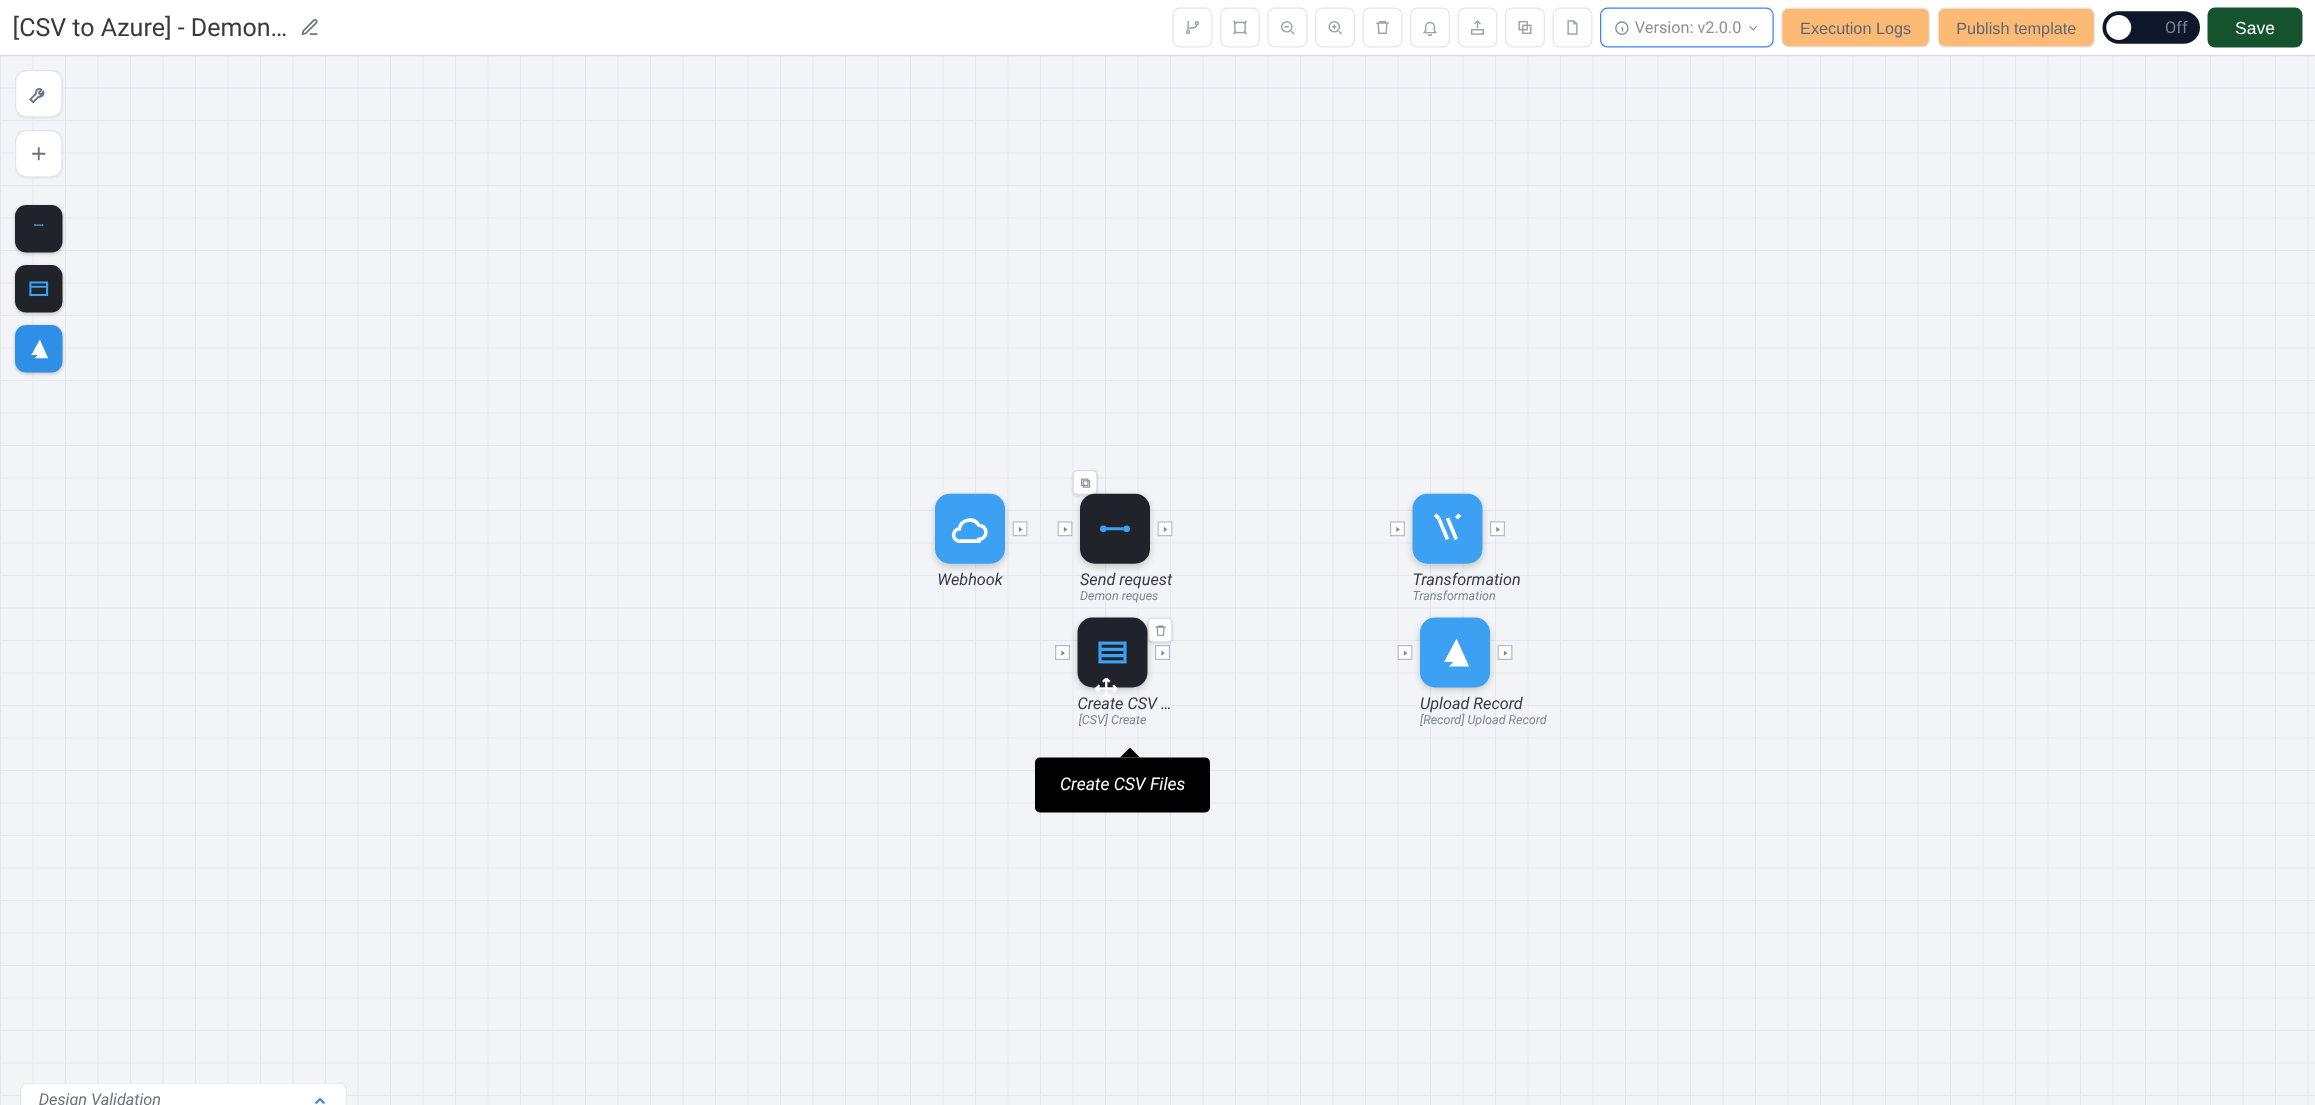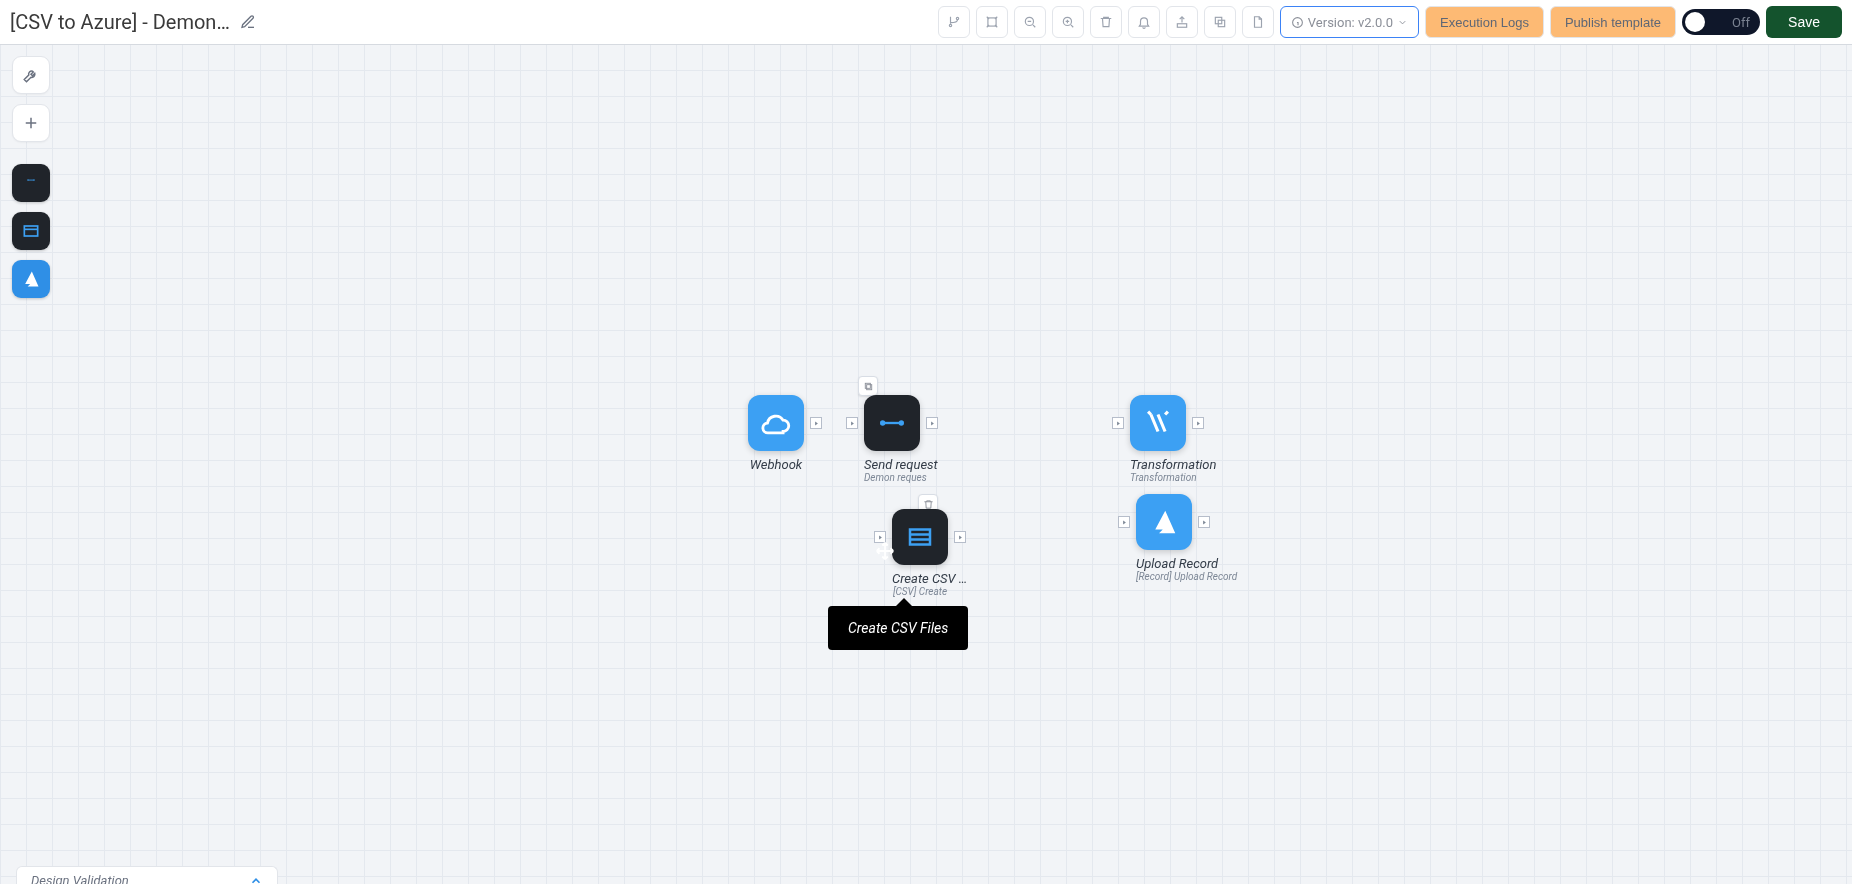--- a/index.html
+++ b/index.html
@@ -327,21 +327,21 @@
       <div class="port out">
           <svg viewBox="0 0 10 10">
             <path d="M3 2l4 3-4 3z" fill="#7d8796"></path>
           </svg>
         </div>
     </div>
     <div class="node-label">Transformation</div>
     <div class="node-sub">Transformation</div>
   </div>
 
-  <div class="node" style="left:892px; top:450px;margin-top:15px;">
+  <div class="node" style="left:862px; top:450px;">
     <div class="box dark">
       <svg viewBox="0 0 24 24" width="30" height="30" fill="none" stroke="#3ca0f3" stroke-width="2">
           <rect x="4" y="6" width="16" height="12"></rect>
           <path d="M4 10h16M4 14h16"></path>
         </svg>
       <div class="port in">
           <svg viewBox="0 0 10 10">
             <path d="M3 2l4 3-4 3z" fill="#7d8796"></path>
           </svg>
         </div>

